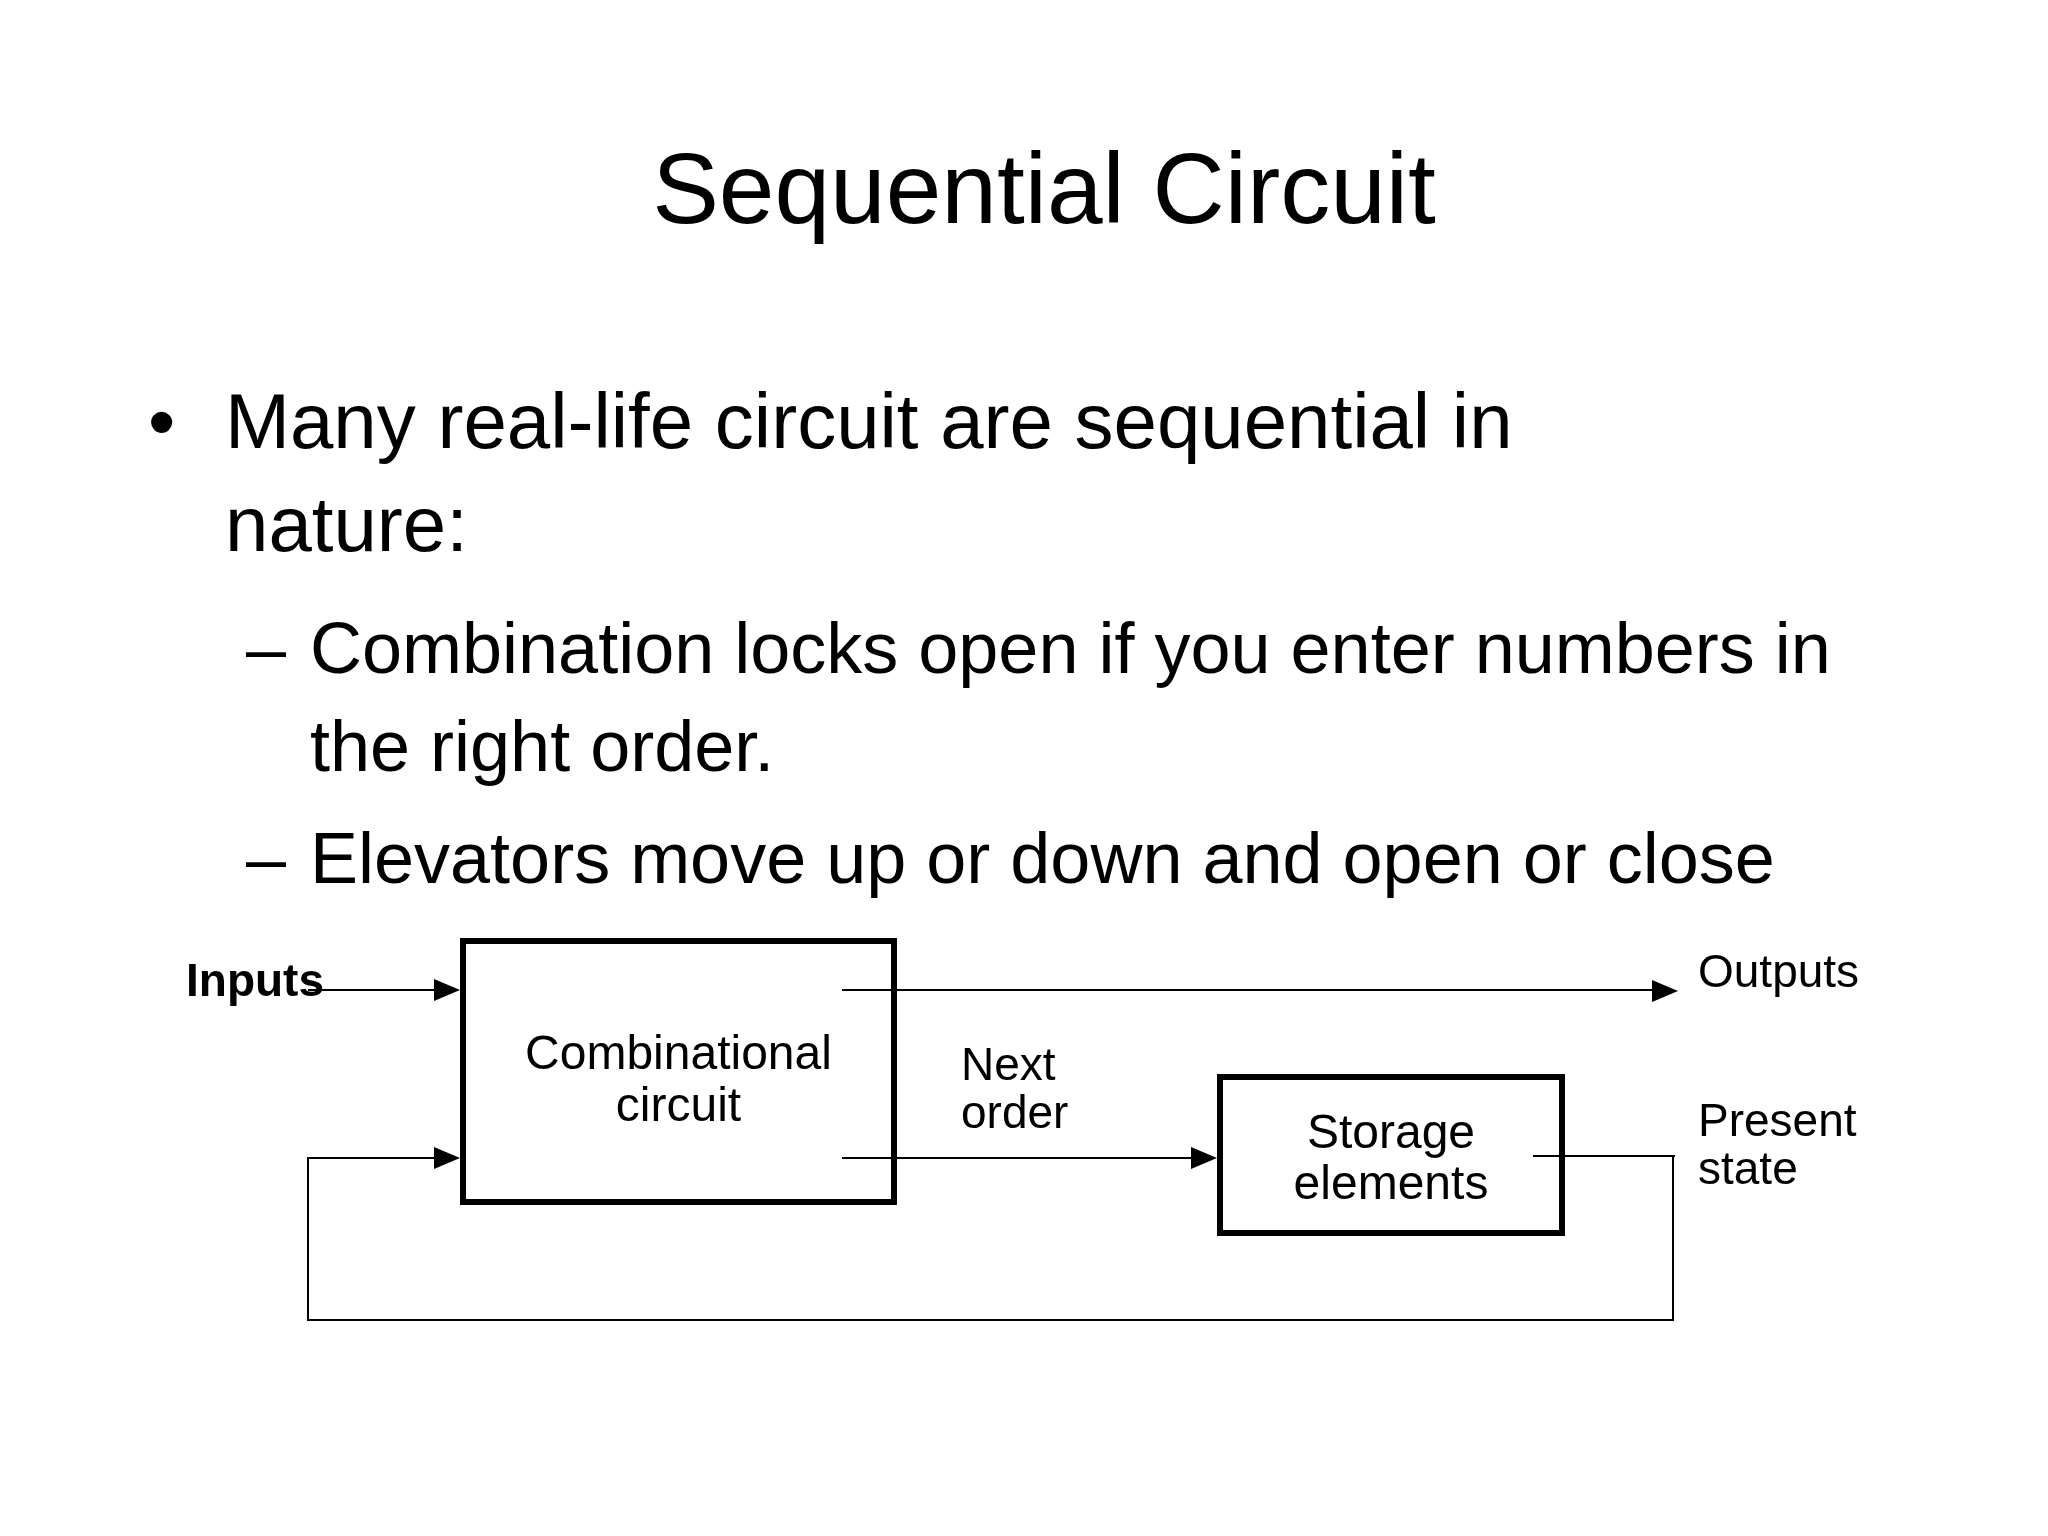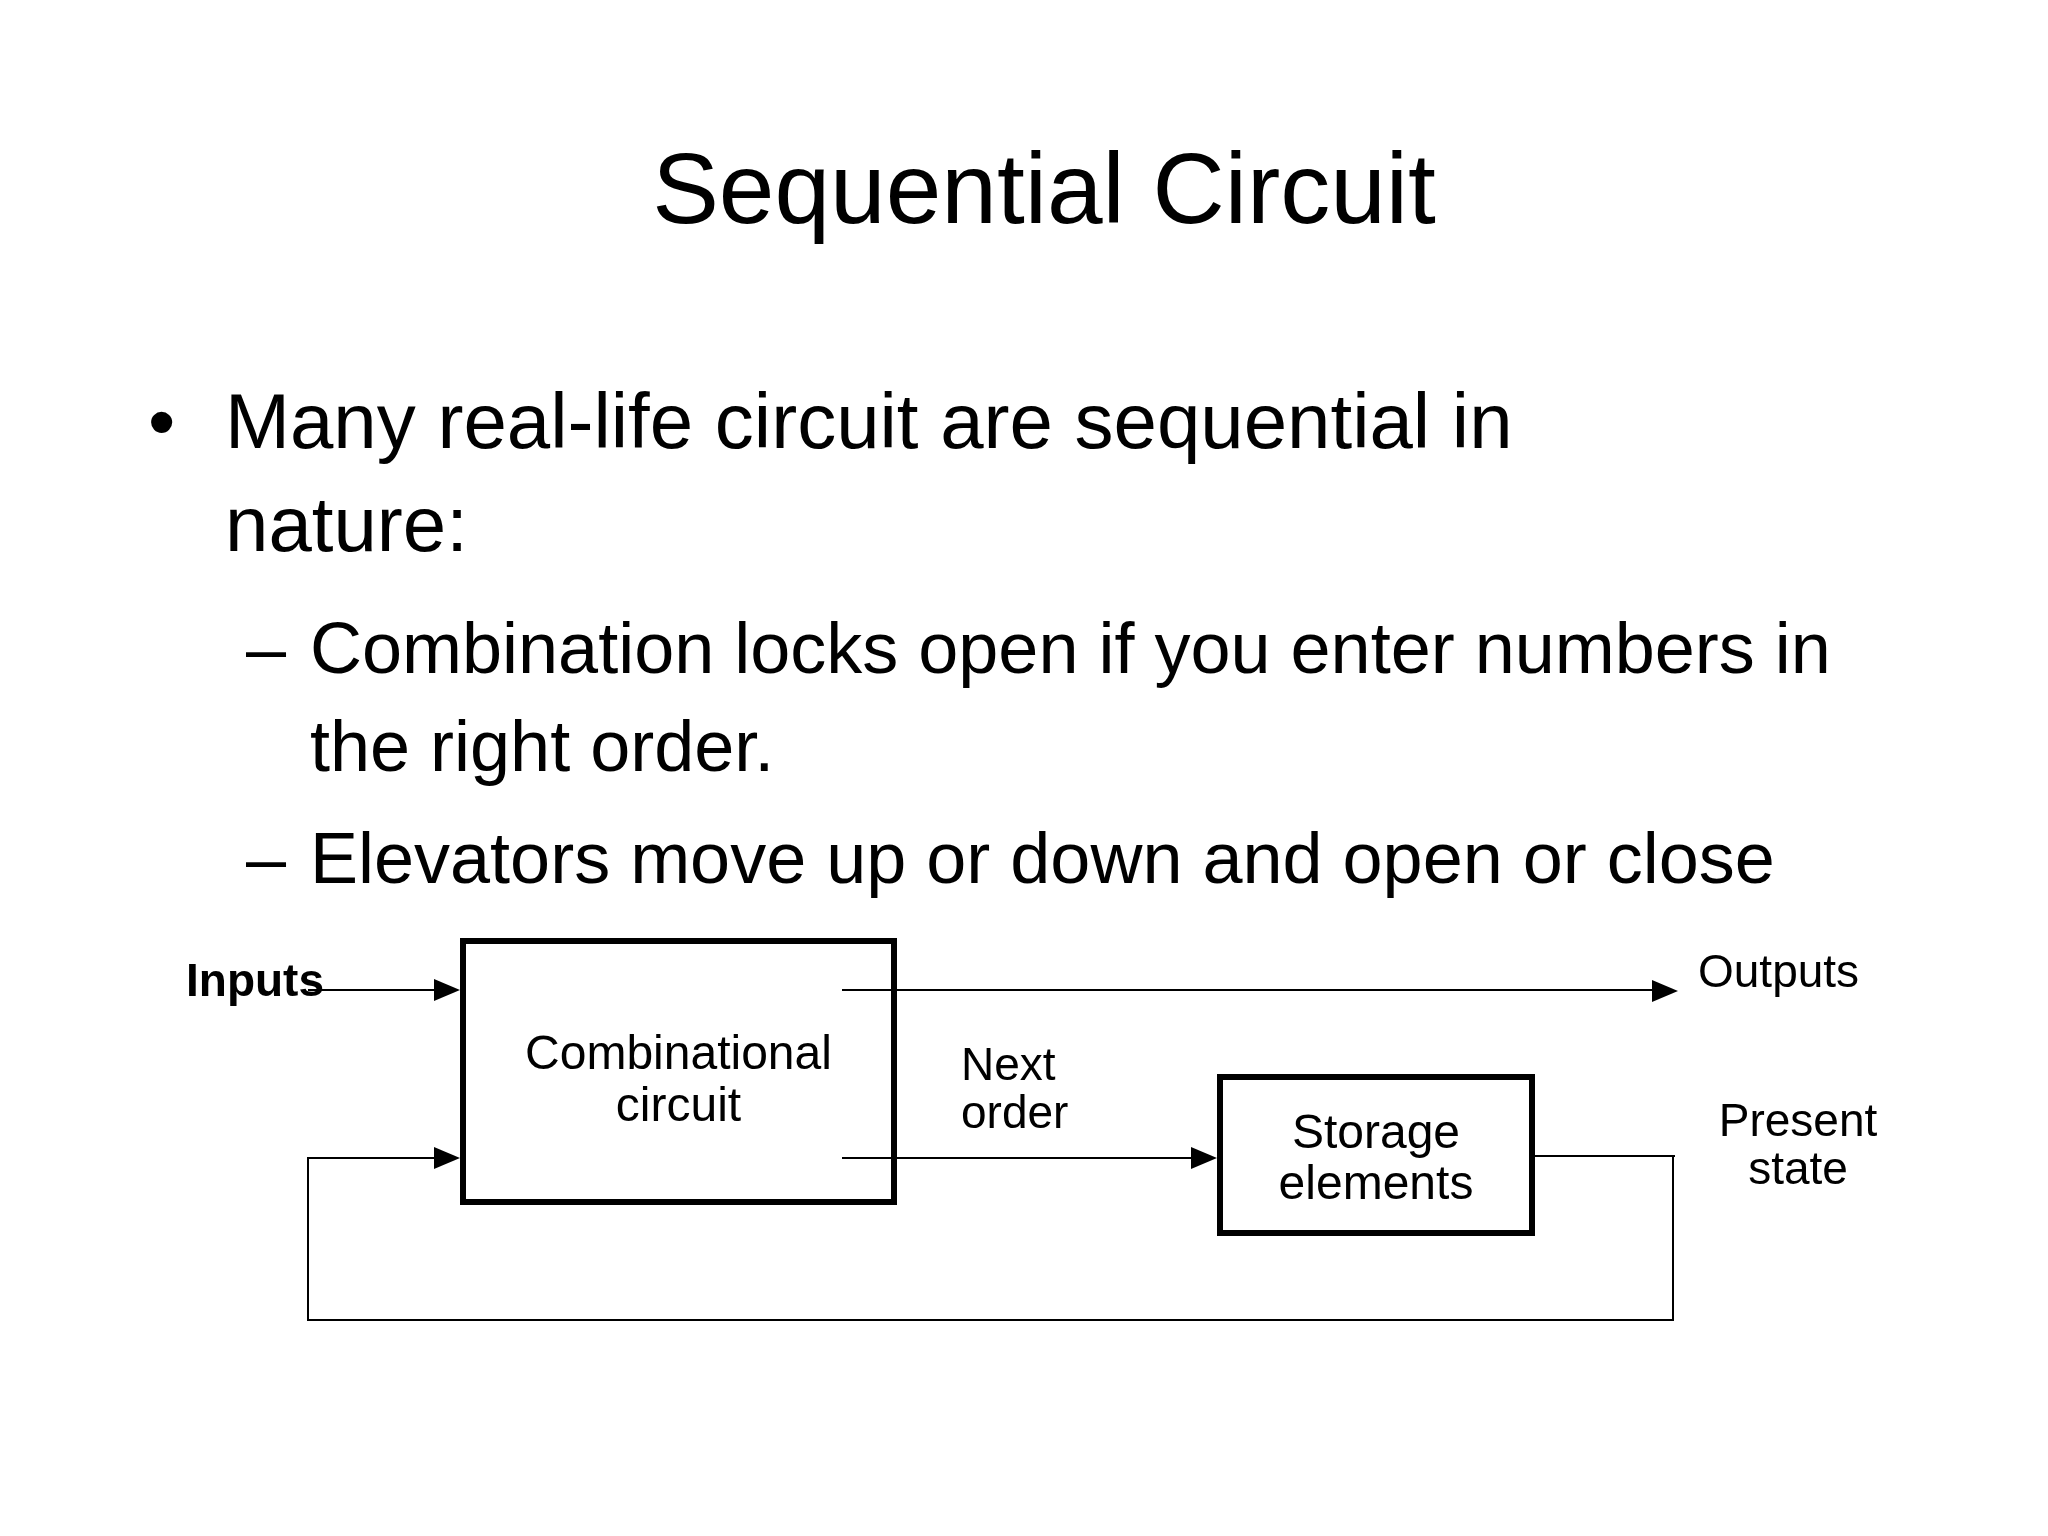--- a/index.html
+++ b/index.html
@@ -44,24 +44,24 @@
     display: flex; align-items: center; justify-content: center;
     text-align: center;
     font-size: 48px; line-height: 1.07;
   }
   .dlabel { font-size: 46px; line-height: 1.04; }
 
   
   .inputs-label  { left: 166px;  top: 957px;  white-space: nowrap; font-weight: bold; }
   .outputs-label { left: 1678px; top: 948px;  white-space: nowrap; }
   .next-state-label    { left: 941px;  top: 1041px; width: 150px; }
-  .present-state-label { left: 1678px; top: 1097px; width: 200px; text-align: center; }
+  .present-state-label { left: 1678px; top: 1097px; width: 200px; }
 
   .combinational-box { left: 440px;  top: 938px;  width: 437px; height: 267px; padding-top: 14px; }
-  .storage-box       { left: 1197px; top: 1074px; width: 318px; height: 162px; padding-top: 4px; }
+  .storage-box       { left: 1197px; top: 1074px; width: 348px; height: 162px; padding-top: 4px; }
 
   .input-line      { left: 288px;  top: 989px;  width: 128px; }
   .input-head      { left: 414px;  top: 979px; }
   .output-line     { left: 822px;  top: 989px;  width: 812px; }
   .output-head     { left: 1632px; top: 980px; }
   .next-state-line { left: 822px;  top: 1157px; width: 351px; }
   .next-state-head { left: 1171px; top: 1147px; }
   .present-line    { left: 1513px; top: 1155px; width: 142px; }
   .right-v-line    { left: 1652px; top: 1155px; height: 166px; }
   .bottom-line     { left: 287px;  top: 1319px; width: 1367px; }

